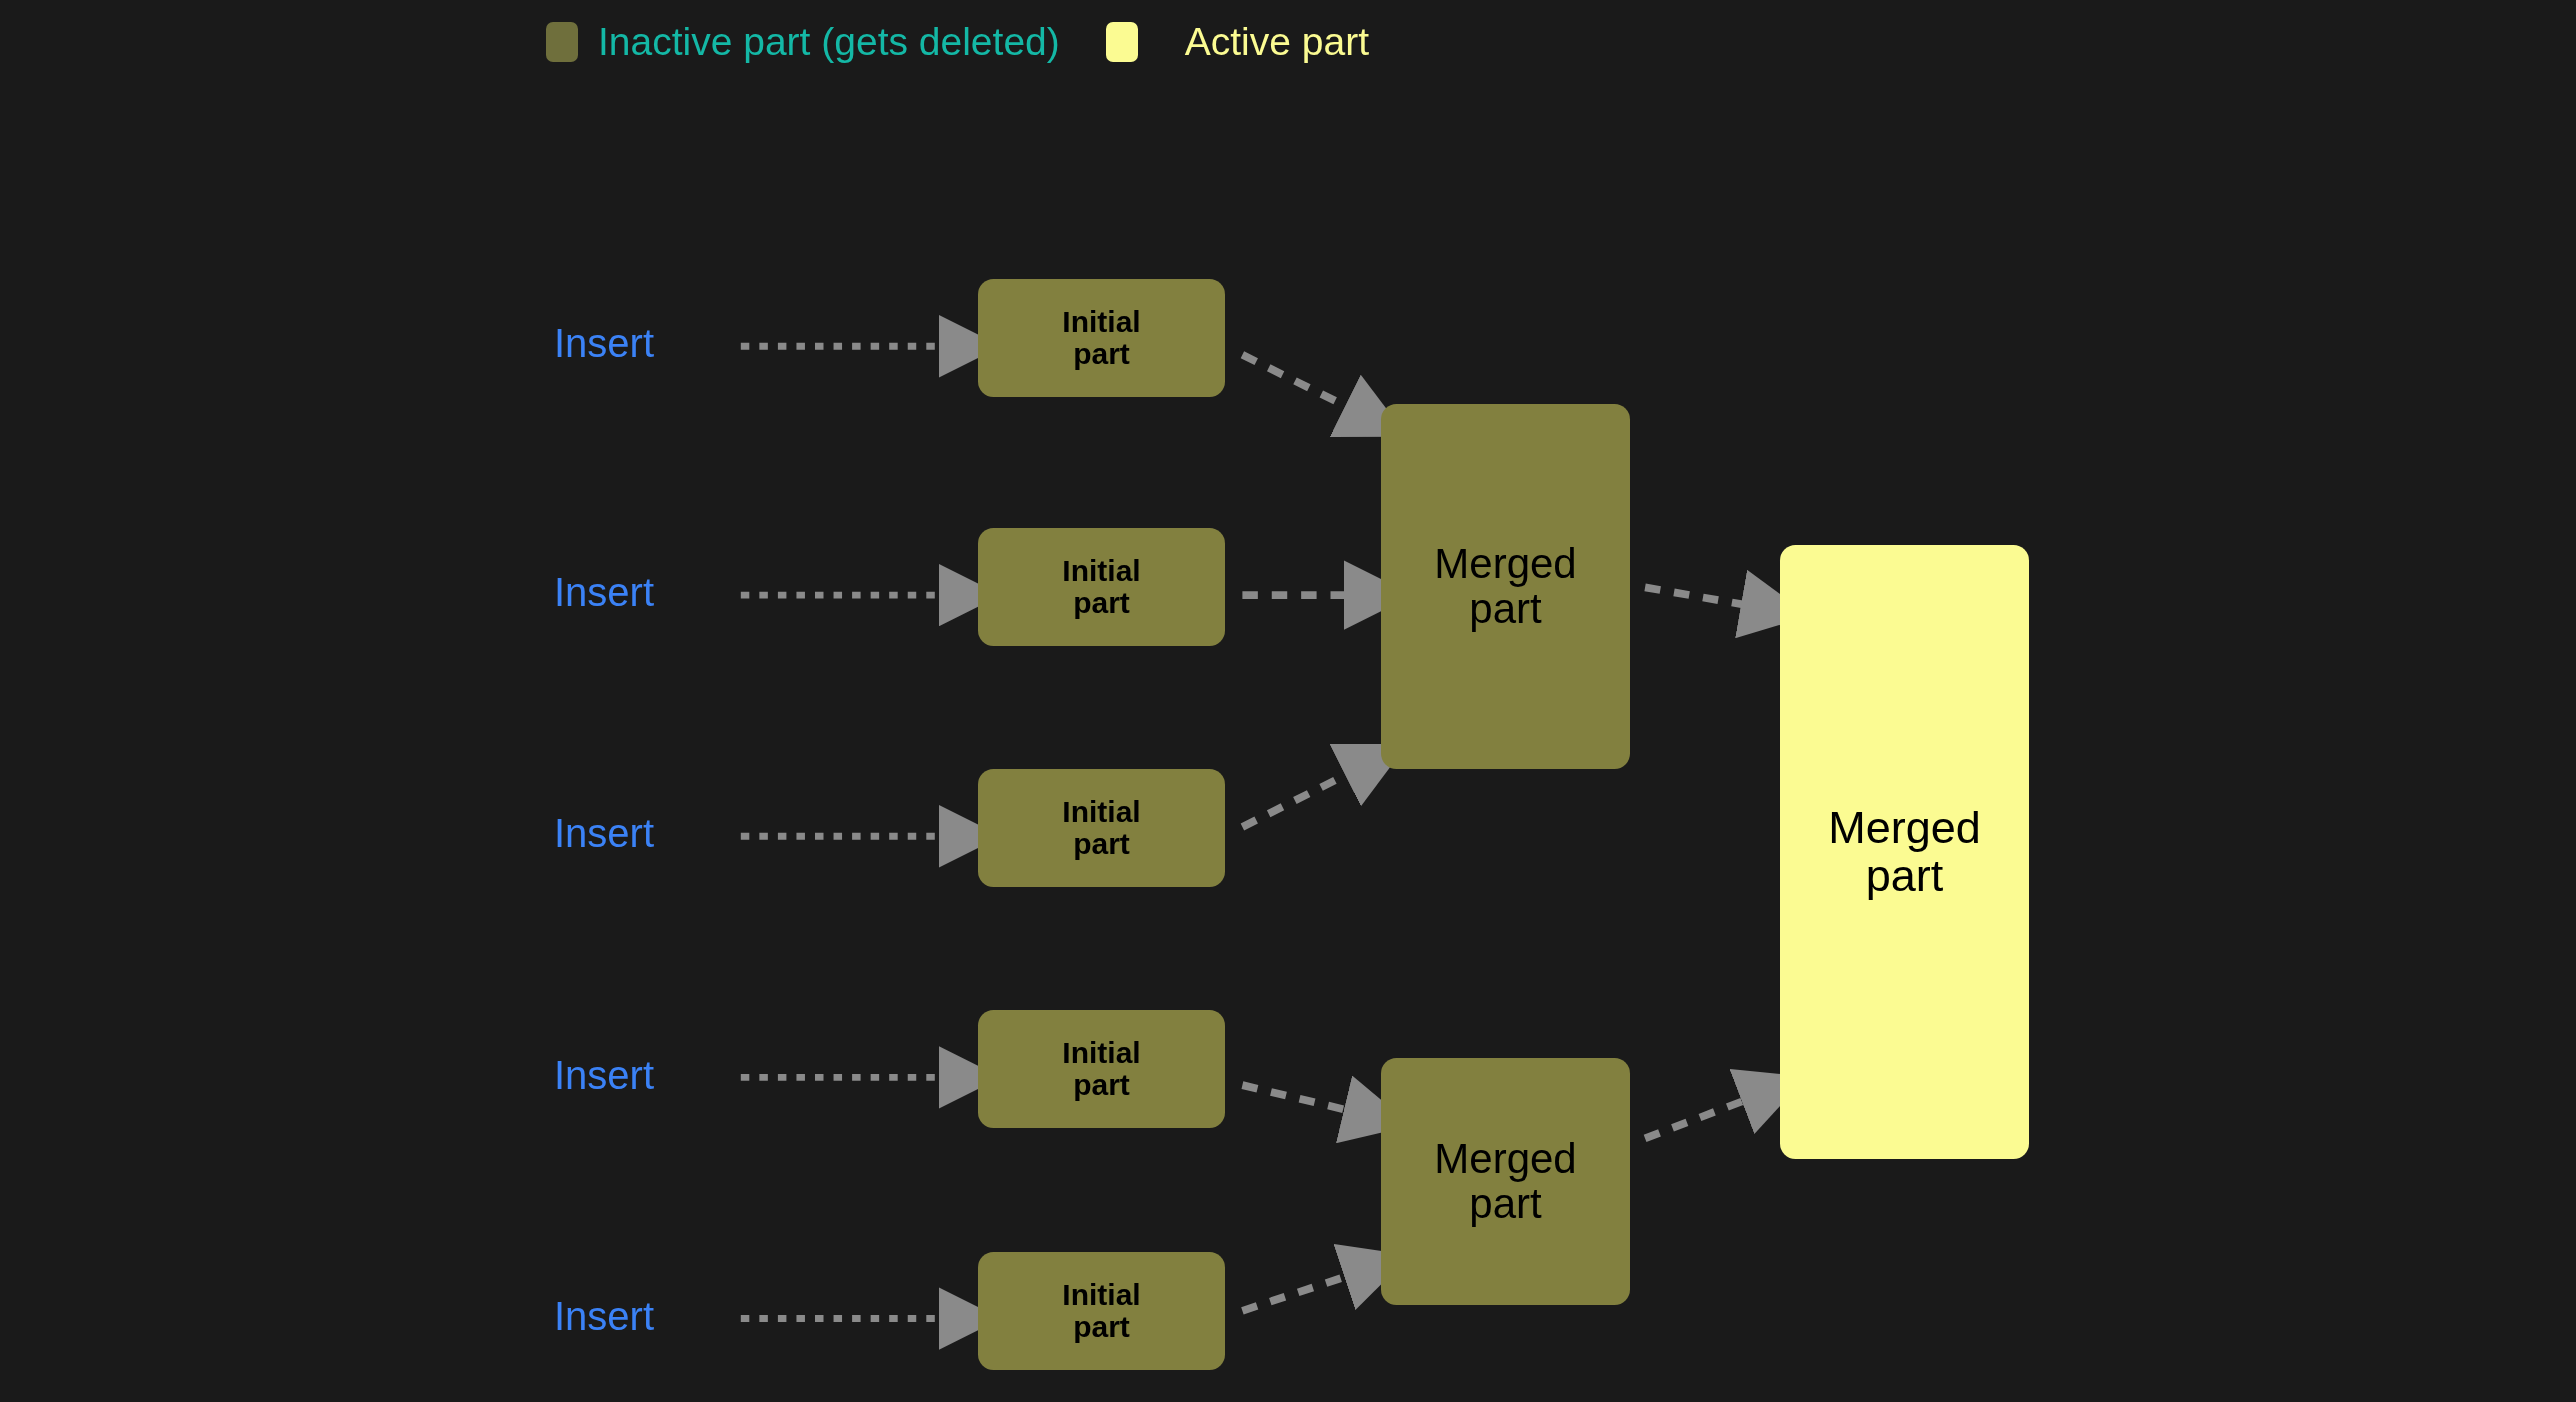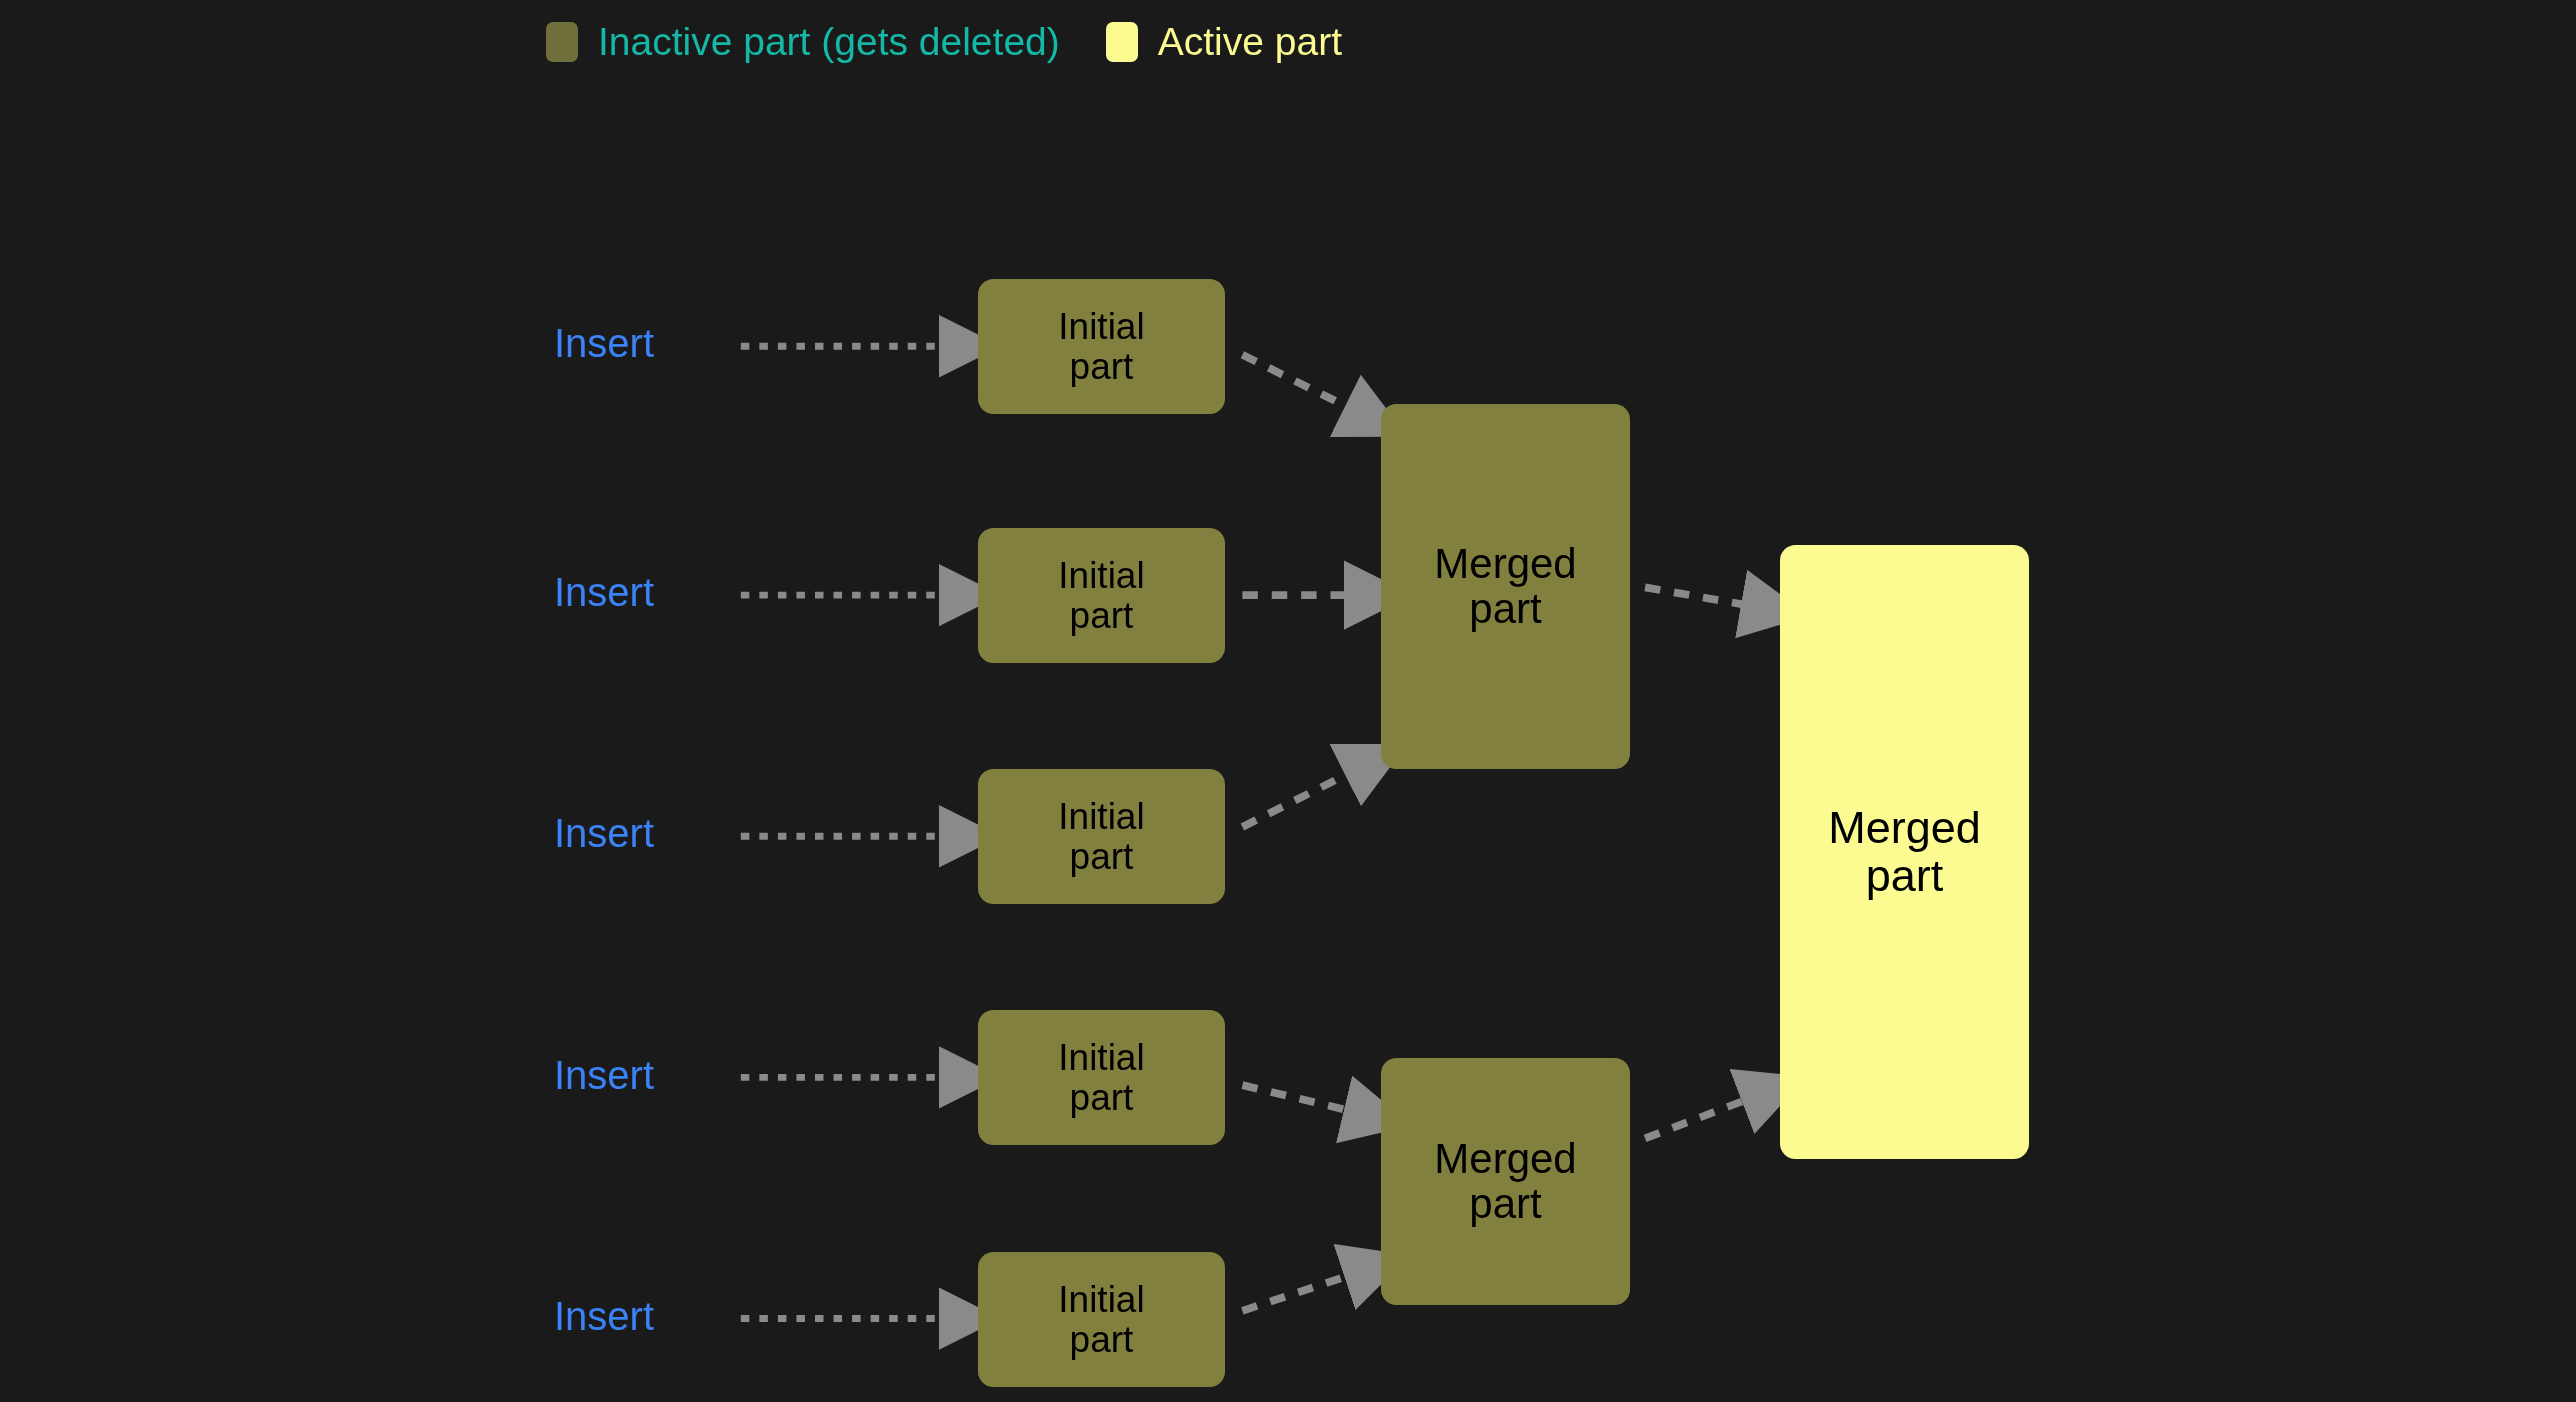--- a/index.html
+++ b/index.html
@@ -37,21 +37,21 @@
     flex: 0 0 auto;
   }
   .legend-swatch.inactive { background: #6f6f3c; }
   .legend-swatch.active   { background: #fbfb92; }
   .legend-label {
     font-size: 39px;
     line-height: 1;
     white-space: nowrap;
   }
   .legend-label.inactive { color: #14b8a6; }
-  .legend-label.active   { color: #fbfb92; }
+  .legend-label.active   { color: #fbfb92; margin-left: 27px; }
 
   
   #edges {
     position: absolute;
     left: 0; top: 0;
     width: 2576px;
     height: 1402px;
     pointer-events: none;
   }
 
@@ -66,23 +66,24 @@
     border-radius: 15.5px;
     box-sizing: border-box;
     line-height: 1.06;
     white-space: pre-line;
   }
   .node.inactive { background: #82803f; }
   .node.active   { background: #fbfb92; }
 
   .node-initial {
     width: 247px;
-    height: 135px;
+    height: 118px;
     left: 978px;
-    font-size: 37px;
+    font-size: 30px;
+    font-weight: bold;
   }
   .node-merged-sm {
     width: 249px;
     font-size: 42px;
   }
   .node-merged-active {
     left: 1780px;
     top: 545px;
     width: 249px;
     height: 614px;

